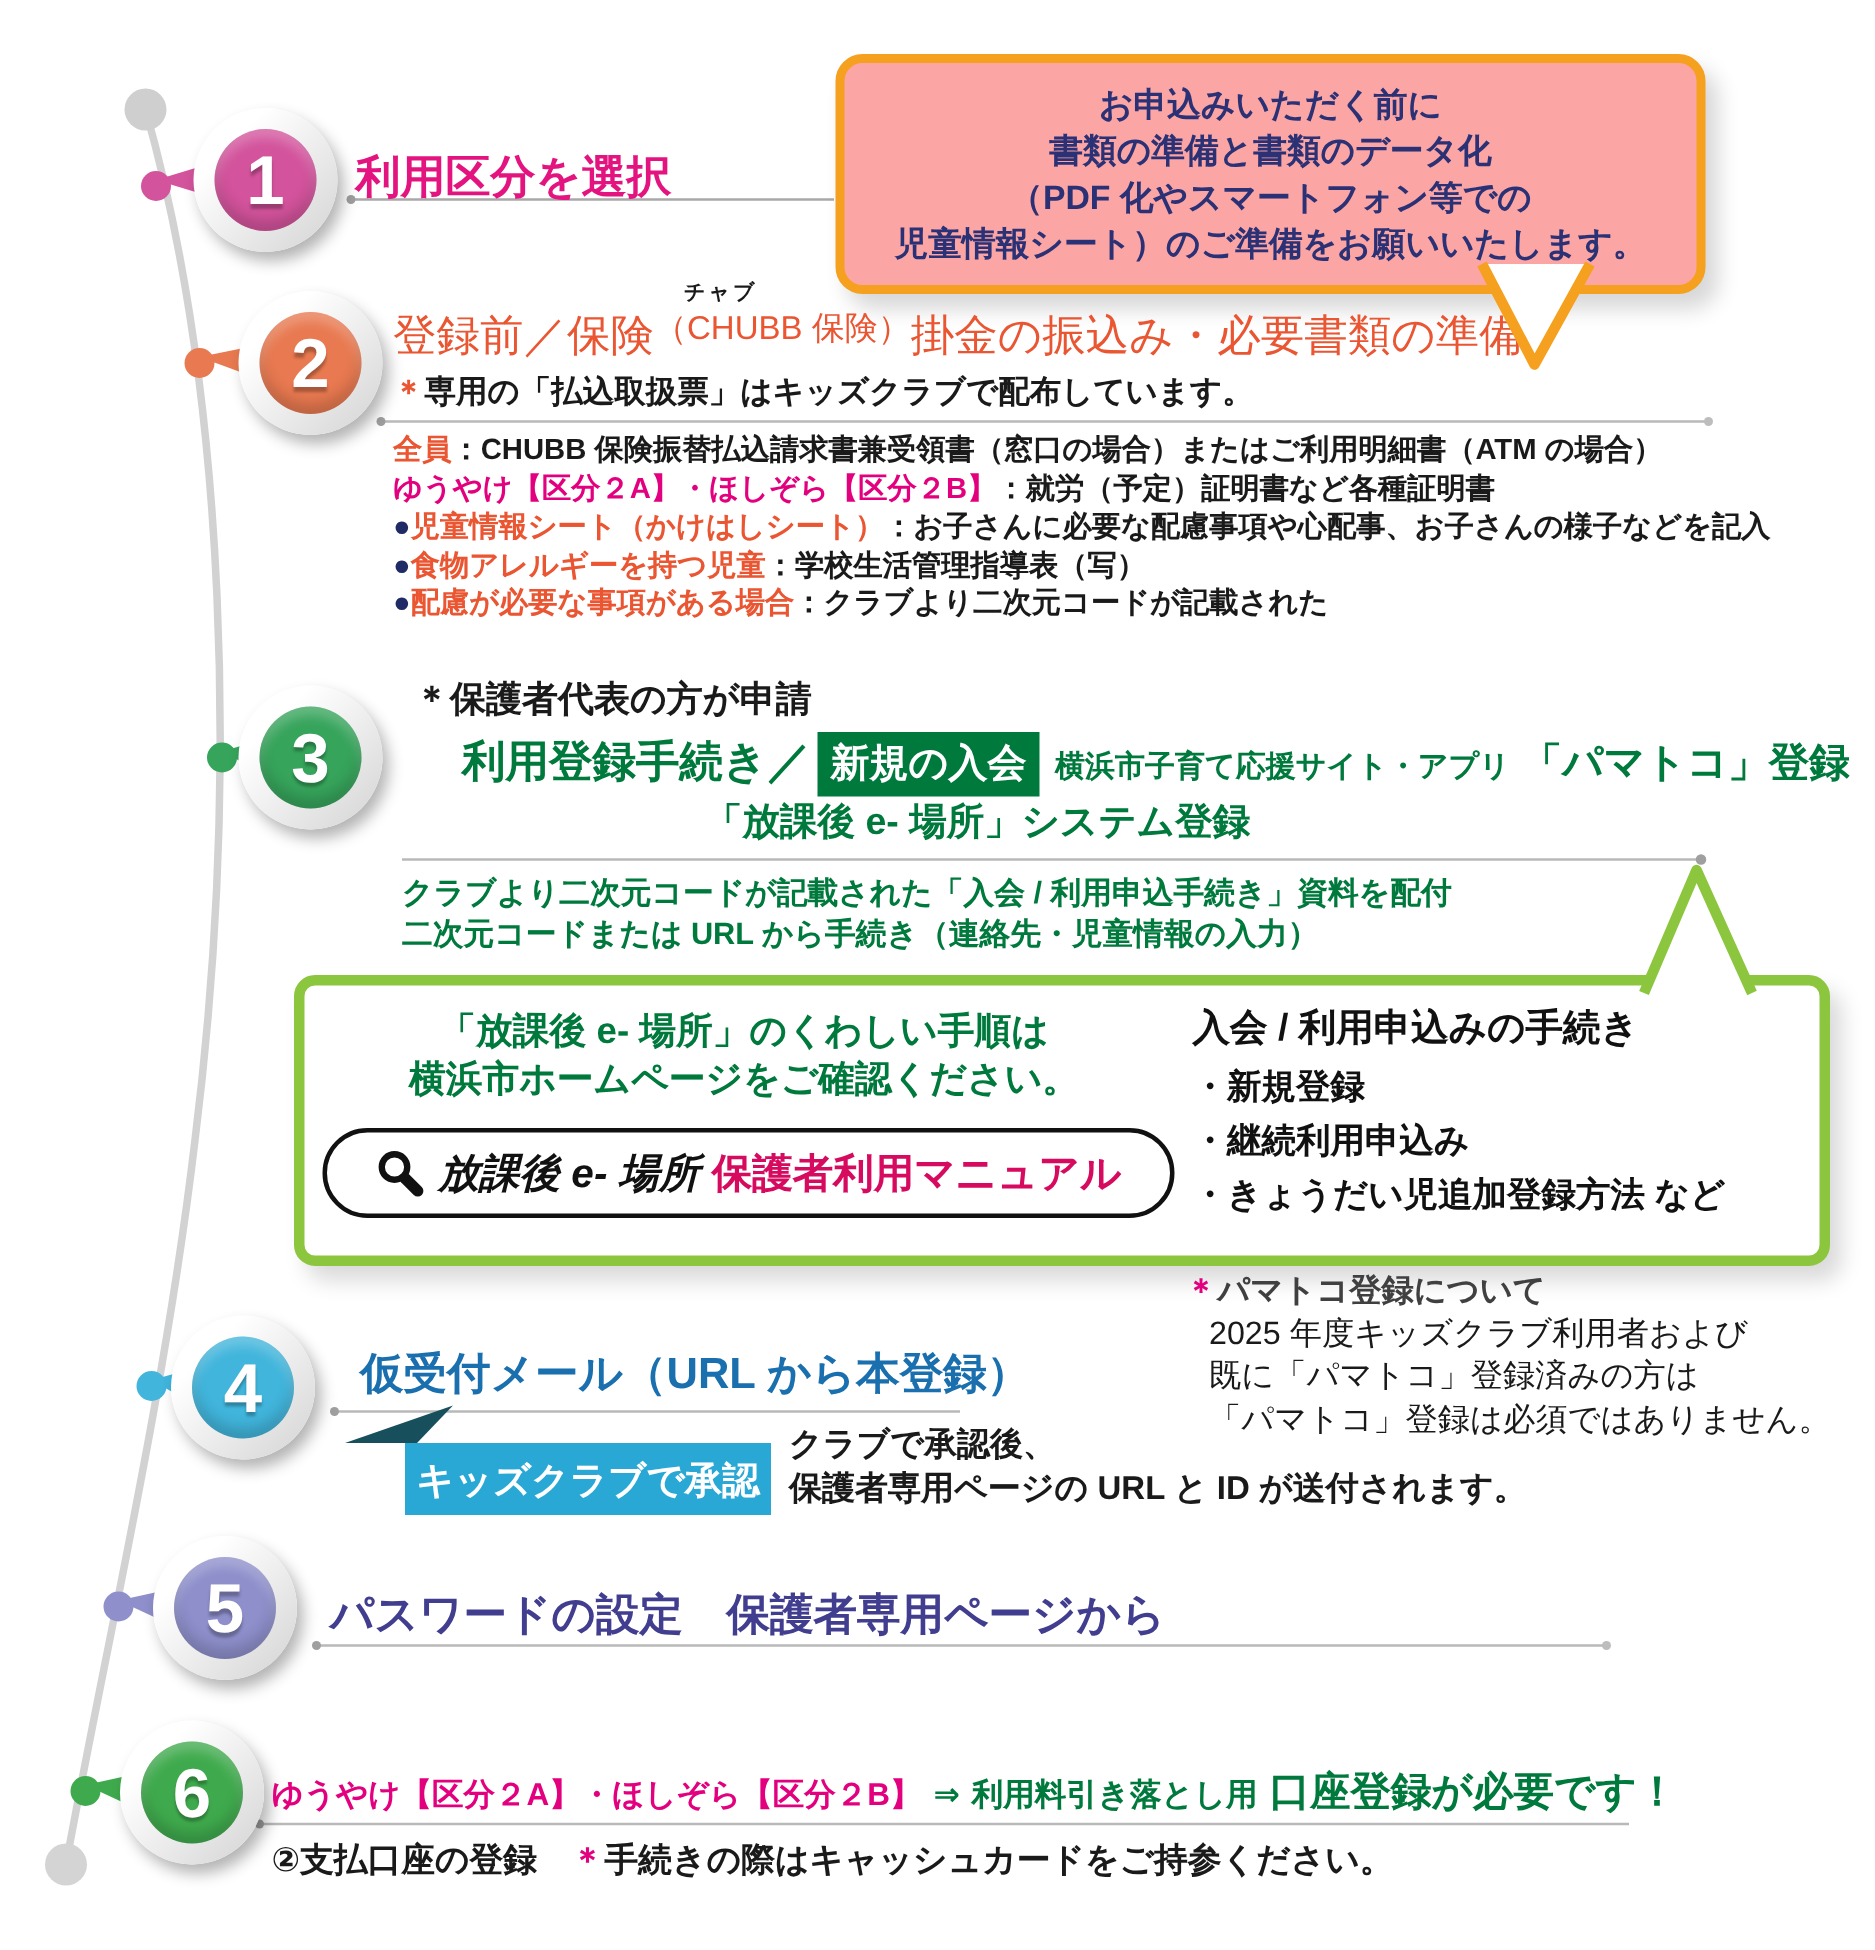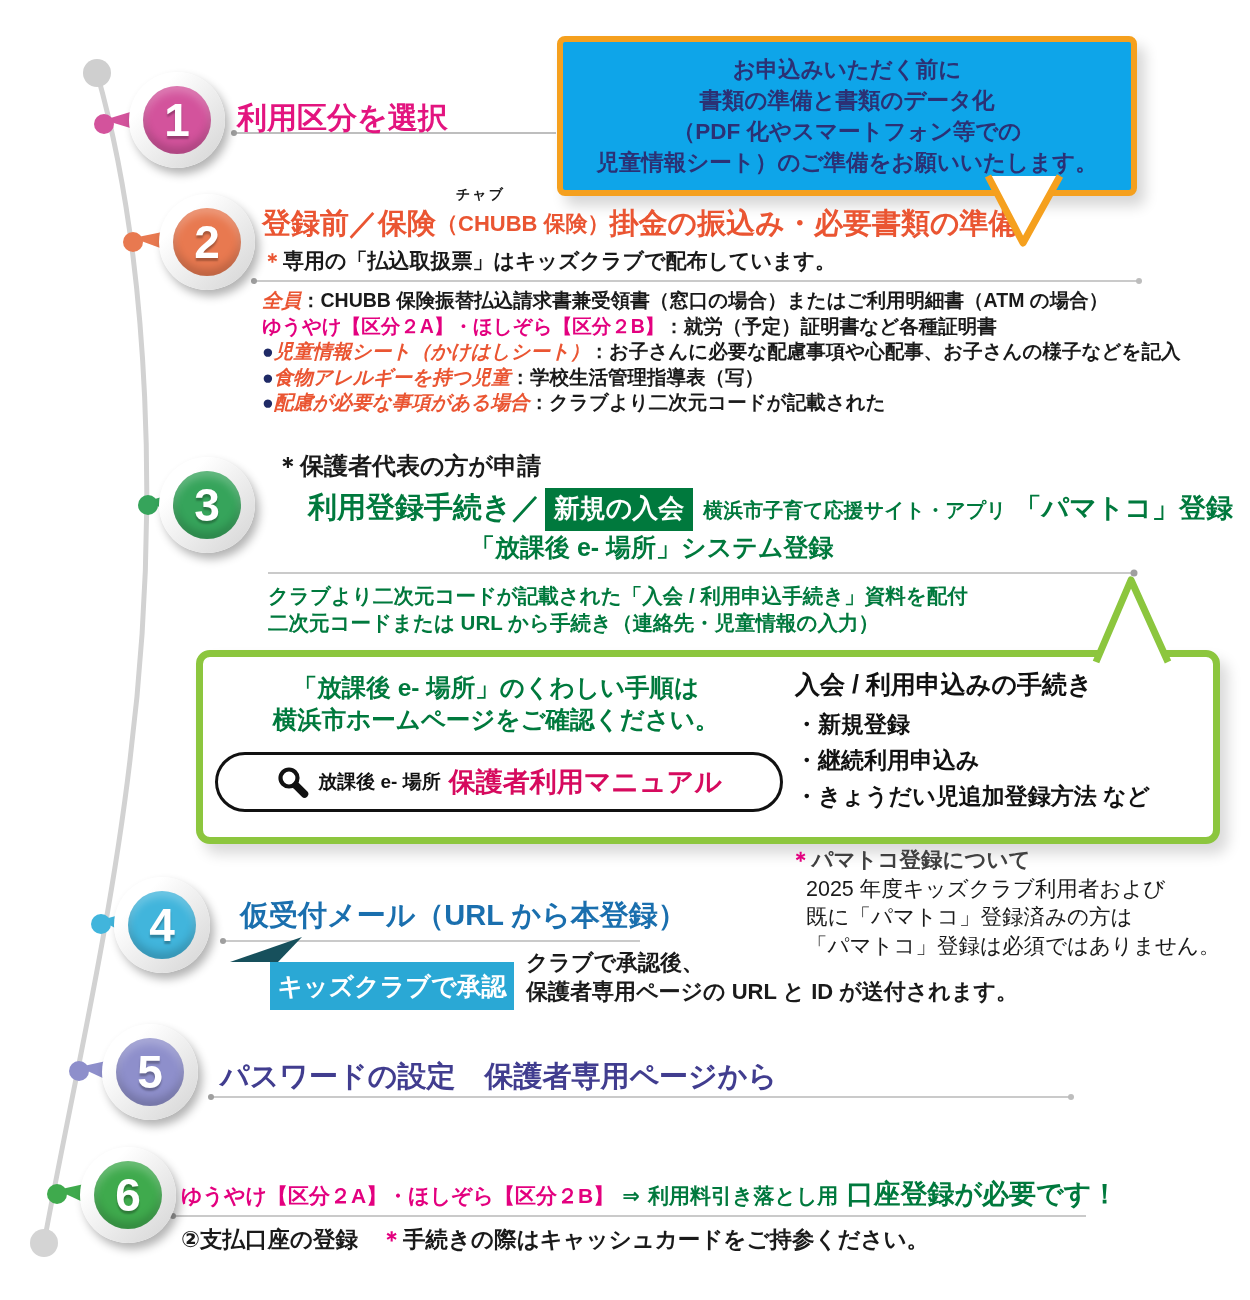--- a/index.html
+++ b/index.html
@@ -12,54 +12,54 @@
   
   .step-circle{position:absolute;width:96px;height:96px;border-radius:50%;z-index:2;
     background:linear-gradient(135deg,#ffffff 25%,#dcdcdc 85%);
     box-shadow:4px 6px 10px rgba(0,0,0,.30);}
   .step-circle .inner{position:absolute;left:14px;top:14px;width:68px;height:68px;border-radius:50%;
     display:flex;align-items:center;justify-content:center;color:#fff;font-size:46px;font-weight:bold;
     box-shadow:inset 0 -7px 9px rgba(0,0,0,.18), inset 0 6px 8px rgba(255,255,255,.25);}
   .step-circle .inner span{text-shadow:0 3px 2px rgba(0,0,0,.28);line-height:1;}
 
   
-  .callout1{left:557px;top:36px;width:568px;height:148px;background:#0ea5e9;border:6px solid #F5A01E;
-    border-radius:8px;box-shadow:8px 10px 14px rgba(0,0,0,.16);z-index:1;
+  .callout1{left:557px;top:36px;width:568px;height:148px;background:#fca5a5;border:6px solid #F5A01E;
+    border-radius:18px;box-shadow:8px 10px 14px rgba(0,0,0,.16);z-index:1;
     display:flex;flex-direction:column;justify-content:center;text-align:center;
     color:#2B3175;font-weight:bold;font-size:22.5px;line-height:31px;}
   .ebasho-box{left:196px;top:650px;width:1010px;height:180px;background:#fff;border:7px solid #8CC63E;
     border-radius:14px;box-shadow:8px 10px 14px rgba(0,0,0,.15);z-index:1;}
 
   .step1-title{left:237px;top:98px;font-size:30px;font-weight:bold;color:#E3147F;}
 
-  .step2-heading{left:262px;top:204px;display:flex;align-items:center;color:#EA5532;font-weight:bold;white-space:nowrap;}
+  .step2-heading{left:262px;top:204px;display:flex;align-items:flex-start;color:#EA5532;font-weight:normal;white-space:nowrap;}
   .step2-heading .big{font-size:29px;}
   .step2-heading .mid{font-size:22px;}
   .furigana{left:456px;top:186px;font-size:14px;font-weight:bold;color:#1a1a1a;letter-spacing:2px;}
   .step2-note{left:262px;top:247px;font-size:21px;font-weight:600;}
   .step2-note .star{color:#EA5532;font-weight:bold;}
   .step2-list{left:262px;top:288px;width:900px;font-size:19.5px;font-weight:600;line-height:25.6px;white-space:nowrap;}
-  .lbl-red{color:#EA5532;font-weight:bold;font-style:italic;}
+  .lbl-red{color:#EA5532;font-weight:bold;}
   .lbl-pink{color:#E3007F;font-weight:bold;}
   .bullet{color:#1F2A66;font-weight:bold;}
 
   .step3-prenote{left:276px;top:450px;font-size:24px;font-weight:bold;}
   .step3-h1{left:268px;top:488px;display:flex;align-items:baseline;color:#00793D;font-weight:bold;white-space:nowrap;}
   .step3-h1 .a{font-size:29px;margin-left:40px;}
   .step3-h1 .badge{font-size:26px;color:#fff;background:#00793D;padding:3px 9px 5px 9px;margin:0 10px 0 4px;align-self:center;}
   .step3-h1 .b{font-size:20px;margin-right:8px;}
   .step3-h1 .c{font-size:27px;}
   .step3-h2{left:470px;top:531px;font-size:25px;font-weight:bold;color:#00793D;}
   .step3-body{left:268px;top:582px;font-size:20.5px;font-weight:bold;color:#00793D;line-height:27px;white-space:nowrap;}
 
   .ebasho-left{left:215px;top:672px;width:562px;text-align:center;font-size:24.5px;font-weight:bold;
     color:#00793D;line-height:32px;z-index:2;}
   .search-pill{left:215px;top:752px;width:562px;height:54px;background:#fff;border:3.5px solid #111;
     border-radius:30px;display:flex;align-items:center;justify-content:center;gap:8px;z-index:2;white-space:nowrap;}
-  .search-pill .t1{font-size:19px;font-weight:bold;color:#111;}
+  .search-pill .t1{font-size:27px;font-weight:bold;color:#111;font-style:italic;}
   .search-pill .t2{font-size:27px;font-weight:bold;color:#D60A5E;}
   .ebasho-right-title{left:795px;top:668px;font-size:25px;font-weight:bold;color:#111;z-index:2;}
   .ebasho-right-items{left:795px;top:706px;font-size:23px;font-weight:600;color:#111;line-height:36px;z-index:2;white-space:nowrap;}
 
   .pamatoko{left:790px;top:846px;font-size:21.5px;line-height:28.5px;white-space:nowrap;}
   .pamatoko .star{color:#E3007F;font-weight:bold;}
   .pamatoko .title{color:#404040;font-weight:bold;}
   .pamatoko .body{margin-left:16px;font-weight:500;}
 
   .step4-title{left:240px;top:896px;font-size:29px;font-weight:bold;color:#1A6FAE;}

